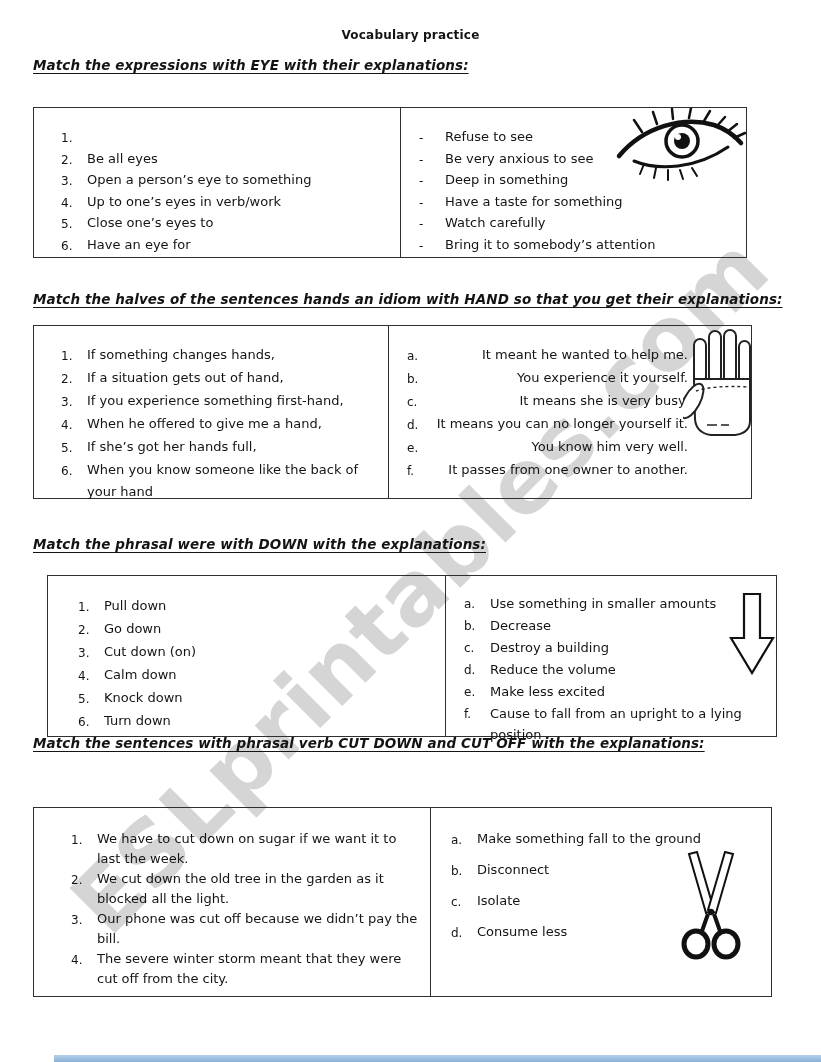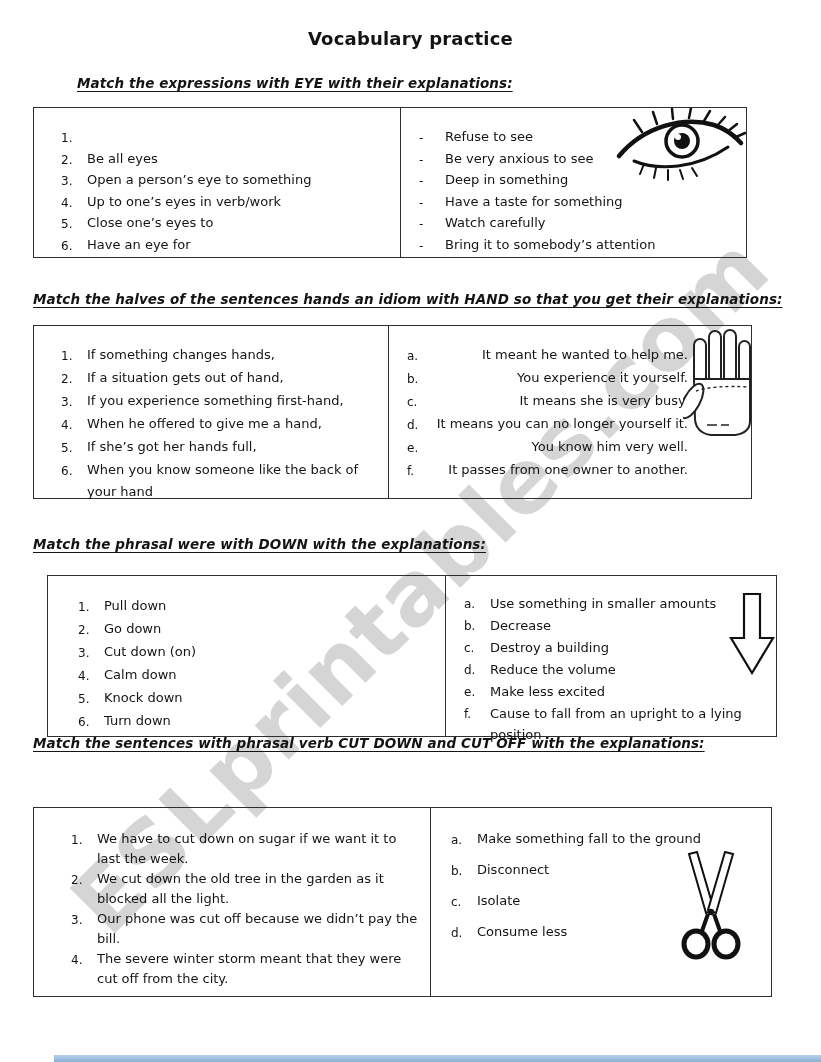--- a/index.html
+++ b/index.html
@@ -9,21 +9,21 @@
   }
   .watermark{
     position:absolute;left:420px;top:585px;z-index:0;
     transform:translate(-50%,-50%) rotate(-45deg);
     font-size:88px;font-weight:700;color:#cbcbcb;opacity:.8;
     white-space:nowrap;letter-spacing:1px;pointer-events:none;
   }
   .content{position:absolute;inset:0;z-index:1;}
   .title{
     position:absolute;top:28px;left:0;width:100%;text-align:center;
-    font-size:18px;font-weight:700;letter-spacing:.2px;
+    font-size:12px;font-weight:700;letter-spacing:.2px;
   }
   .sec-heading{
     position:absolute;left:33px;font-size:13.5px;font-style:italic;font-weight:700;
     text-decoration:underline;text-underline-offset:3px;letter-spacing:.1px;
   }
   .tbl{position:absolute;border:1.5px solid #2f2f2f;display:flex;box-sizing:border-box;background:transparent;}
   .cell{box-sizing:border-box;position:relative;}
   .cell.left{border-right:1.5px solid #2f2f2f;}
   .list{list-style:none;margin:0;padding:0;font-size:13px;}
   .row{display:flex;align-items:flex-start;}
@@ -47,21 +47,21 @@
   #tbl-down .right{flex:1;padding:17px 4px 0 18px;}
   #tbl-down .left .row{line-height:22px;}
   #tbl-down .right .row{line-height:21px;}
   #tbl-down .right .tx{max-width:292px;}
   
   #tbl-cut{left:33px;top:807px;width:739px;height:190px;}
   #tbl-cut .left{width:397px;padding:21px 8px 0 37px;}
   #tbl-cut .right{flex:1;padding:21px 4px 0 20px;}
   #tbl-cut .left .row{line-height:20px;}
   #tbl-cut .right .row{line-height:20px;margin-bottom:10px;}
-  #h-eye{top:75px;margin-left:44px;}
+  #h-eye{top:57px;}
   #h-hand{top:291px;}
   #h-down{top:536px;}
   #h-cut{top:735px;}
   #eye-illus{left:612px;top:108px;}
   #hand-illus{left:683px;top:329px;}
   #arrow-illus{left:729px;top:593px;}
   #scissors-illus{left:677px;top:851px;}
   .footer-bar{
     position:absolute;left:54px;right:0;bottom:0;height:7px;z-index:2;
     background:linear-gradient(to bottom,#b6d0ea,#89afd6);

